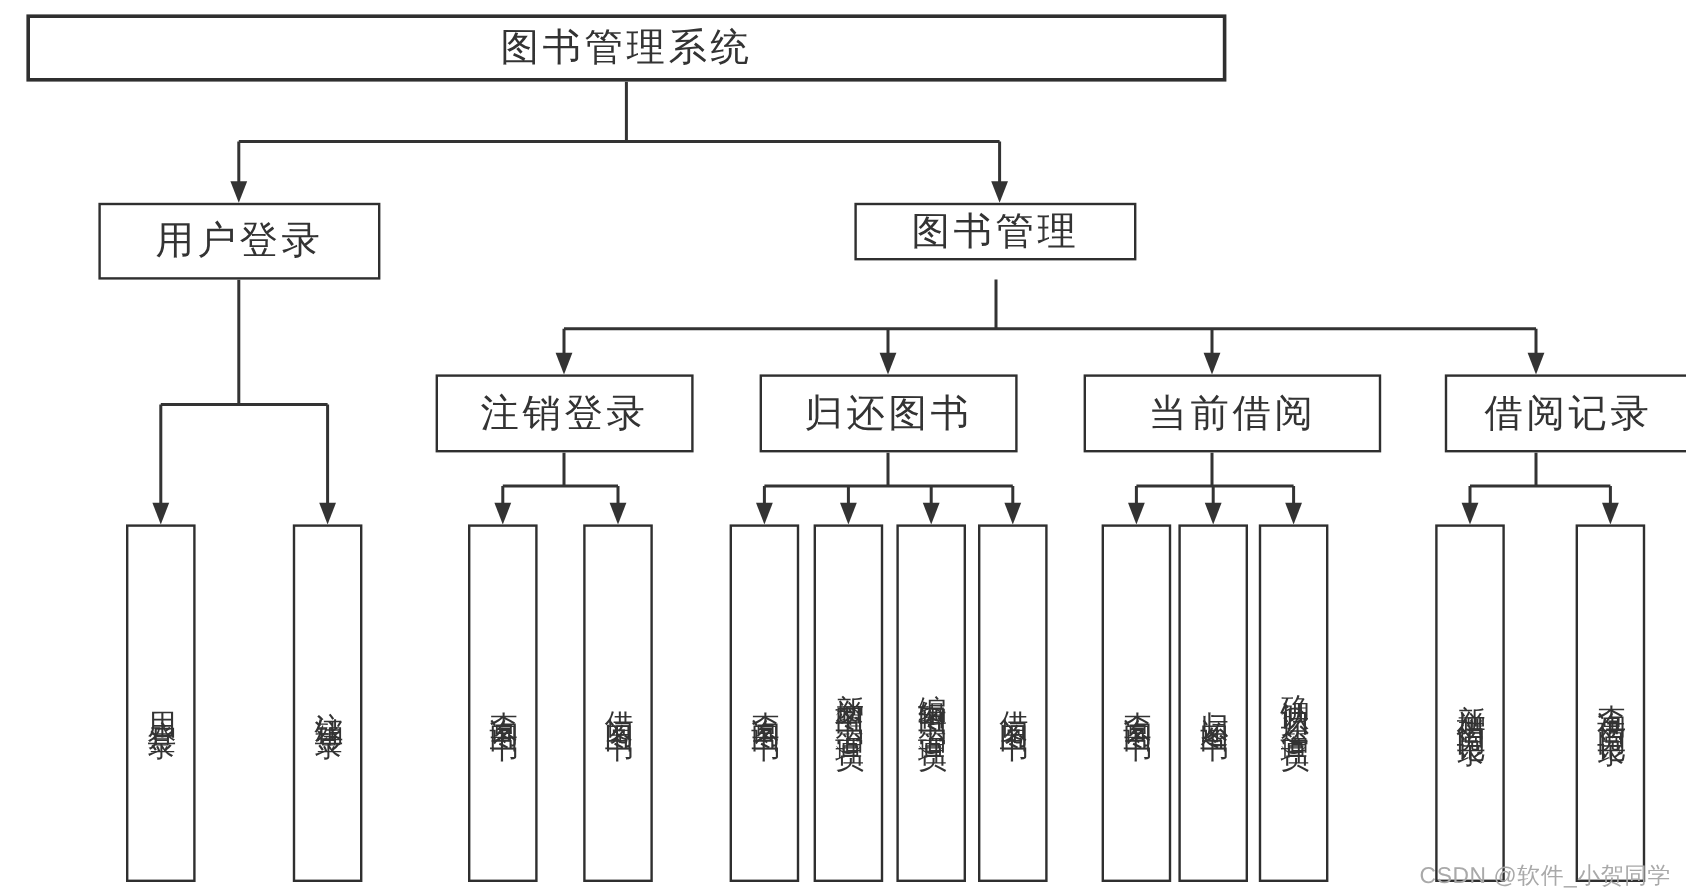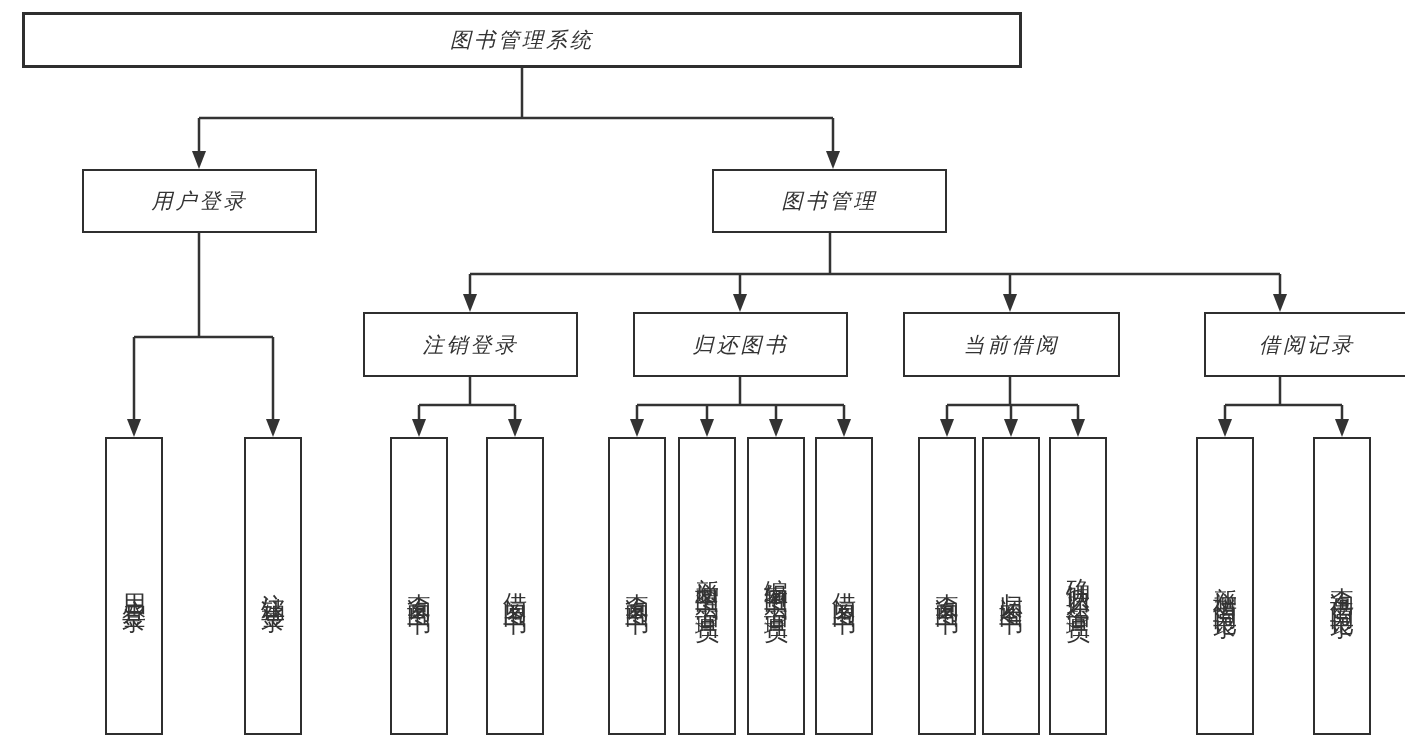--- a/index.html
+++ b/index.html
@@ -35,24 +35,23 @@
     box-sizing: border-box;
     background: #ffffff;
     border: 2.5px solid #2f2f2f;
     display: flex;
     align-items: center;
     justify-content: center;
     color: #333333;
     z-index: 2;
   }
   .hbox {
-    font-size: 21px;
+    font-size: 32px;
     letter-spacing: 3px;
     white-space: nowrap;
-    font-style: italic;
   }
   .root-box {
     border-width: 3px;
   }
   .vbox span {
     writing-mode: vertical-lr;
     text-orientation: mixed;
     font-size: 24px;
     letter-spacing: 6px;
     line-height: 1;
@@ -106,25 +105,25 @@
     <polygon points="1071,419 1085,419 1078,437"></polygon>
 
     <path d="M1280 377 V405 M1225 405 H1342 M1225 405 V421 M1342 405 V421"></path>
     <polygon points="1218,419 1232,419 1225,437"></polygon>
     <polygon points="1335,419 1349,419 1342,437"></polygon>
   </svg>
 
   <div class="box hbox root-box" style="left:22px; top:12px; width:1000px; height:56px;">图书管理系统</div>
 
   <div class="box hbox" style="left:82px; top:169px; width:235px; height:64px;">用户登录</div>
-  <div class="box hbox" style="left:712px; top:169px; width:235px; height:64px;">图书管理</div>
+  <div class="box hbox" style="left:712px; top:169px; width:235px; height:48px;">图书管理</div>
 
   <div class="box hbox" style="left:363px; top:312px; width:215px; height:65px;">注销登录</div>
   <div class="box hbox" style="left:633px; top:312px; width:215px; height:65px;">归还图书</div>
-  <div class="box hbox" style="left:903px; top:312px; width:217px; height:65px;">当前借阅</div>
+  <div class="box hbox" style="left:903px; top:312px; width:248px; height:65px;">当前借阅</div>
   <div class="box hbox" style="left:1204px; top:312px; width:206px; height:65px;">借阅记录</div>
 
   <div class="box vbox" style="left:105px; top:437px; width:58px; height:298px;">
     <span>用户登录</span>
   </div>
   <div class="box vbox" style="left:244px; top:437px; width:58px; height:298px;">
     <span>注销登录</span>
   </div>
 
   <div class="box vbox" style="left:390px; top:437px; width:58px; height:298px;">
@@ -157,14 +156,15 @@
     <span>确认归还（管理员）</span>
   </div>
 
   <div class="box vbox" style="left:1196px; top:437px; width:58px; height:298px;">
     <span>新增借阅记录</span>
   </div>
   <div class="box vbox" style="left:1313px; top:437px; width:58px; height:298px;">
     <span>查询借阅记录</span>
   </div>
 
+  <div id="watermark">CSDN @软件_小贺同学</div>
 
 </div>
 
 </body></html>

